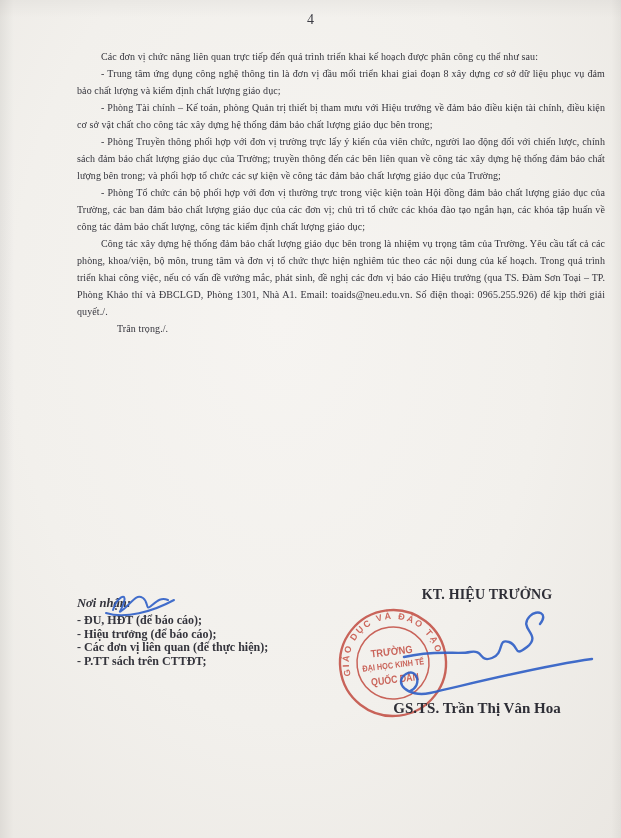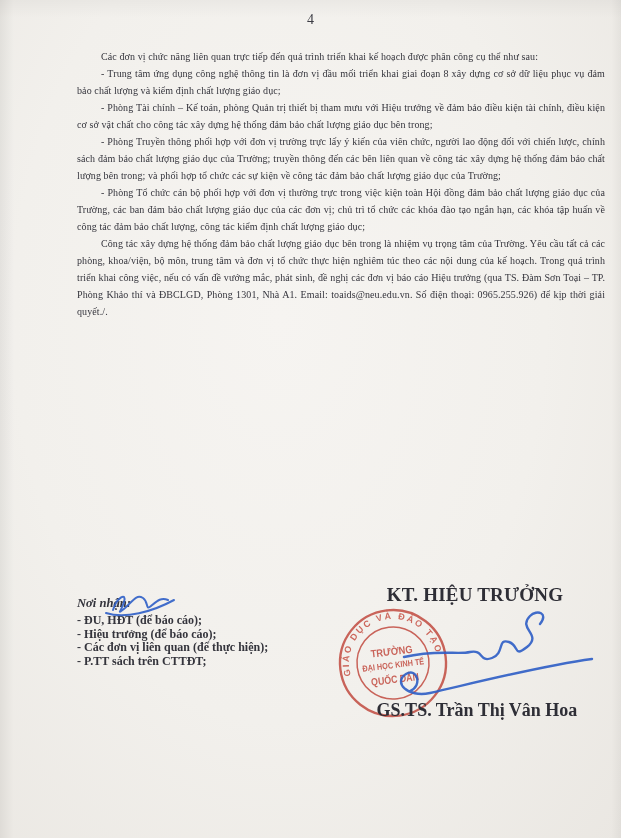--- a/index.html
+++ b/index.html
@@ -35,27 +35,27 @@
   .email{text-underline-offset:2px;}
   .recipients{
     position:absolute;left:77px;top:597px;width:260px;
     font-size:12px;line-height:13.4px;color:#34343c;
   }
   .recipients .label{
     font-weight:bold;font-style:italic;font-size:12.6px;margin-bottom:4px;
   }
   .recipients .item{white-space:nowrap;font-weight:bold;}
   .sign-titles{
-    position:absolute;left:350px;top:584px;width:250px;
-    text-align:center;font-weight:bold;font-size:19px;line-height:21px;
+    position:absolute;left:362px;top:584px;width:250px;
+    text-align:center;font-weight:bold;font-size:14px;line-height:21px;
     color:#2e2e36;letter-spacing:0.2px;
   }
   .signer-name{
     position:absolute;left:352px;top:700px;width:250px;
-    text-align:center;font-weight:bold;font-size:18px;color:#2e2e36;
+    text-align:center;font-weight:bold;font-size:15px;color:#2e2e36;
   }
   .stamp{
     position:absolute;left:336px;top:606px;width:114px;height:114px;
     transform:rotate(-7deg);
     opacity:0.82;
   }
   .ink-overlay{
     position:absolute;left:0;top:0;width:621px;height:838px;
     pointer-events:none;
   }
@@ -67,20 +67,21 @@
 
   <div class="page-number">4</div>
 
   <div class="content">
     <p>Các đơn vị chức năng liên quan trực tiếp đến quá trình triển khai kế hoạch được phân công cụ thể như sau:</p>
     <p>- Trung tâm ứng dụng công nghệ thông tin là đơn vị đầu mối triển khai giai đoạn 8 xây dựng cơ sở dữ liệu phục vụ đảm bảo chất lượng và kiểm định chất lượng giáo dục;</p>
     <p>- Phòng Tài chính – Kế toán, phòng Quản trị thiết bị tham mưu với Hiệu trưởng về đảm bảo điều kiện tài chính, điều kiện cơ sở vật chất cho công tác xây dựng hệ thống đảm bảo chất lượng giáo dục bên trong;</p>
     <p>- Phòng Truyền thông phối hợp với đơn vị trường trực lấy ý kiến của viên chức, người lao động đối với chiến lược, chính sách đảm bảo chất lượng giáo dục của Trường; truyền thông đến các bên liên quan về công tác xây dựng hệ thống đảm bảo chất lượng bên trong; và phối hợp tổ chức các sự kiện về công tác đảm bảo chất lượng giáo dục của Trường;</p>
     <p>- Phòng Tổ chức cán bộ phối hợp với đơn vị thường trực trong việc kiện toàn Hội đồng đảm bảo chất lượng giáo dục của Trường, các ban đảm bảo chất lượng giáo dục của các đơn vị; chủ trì tổ chức các khóa đào tạo ngắn hạn, các khóa tập huấn về công tác đảm bảo chất lượng, công tác kiểm định chất lượng giáo dục;</p>
     <p><span>Công tác xây dựng hệ thống đảm bảo chất lượng giáo dục bên trong là nhiệm vụ trọng tâm của Trường. Yêu cầu tất cả các phòng, khoa/viện, bộ môn, trung tâm và đơn vị tổ chức thực hiện nghiêm túc theo các nội dung của kế hoạch. Trong quá trình triển khai công việc, nếu có vấn đề vướng mắc, phát sinh, đề nghị các đơn vị báo cáo Hiệu trưởng (qua TS. Đàm Sơn Toại – TP. Phòng Khảo thí và ĐBCLGD, Phòng 1301, Nhà A1. Email: </span><span class="email">toaids@neu.edu.vn</span><span>. Số điện thoại: 0965.255.926) để kịp thời giải quyết./.</span></p>
+    <p class="regards">Trân trọng./.</p>
   </div>
 
   <div class="recipients">
     <div class="label">Nơi nhận:</div>
     <div class="item">- ĐU, HĐT (để báo cáo);</div>
     <div class="item">- Hiệu trưởng (để báo cáo);</div>
     <div class="item">- Các đơn vị liên quan (để thực hiện);</div>
     <div class="item">- P.TT sách trên CTTĐT;</div>
   </div>
 

